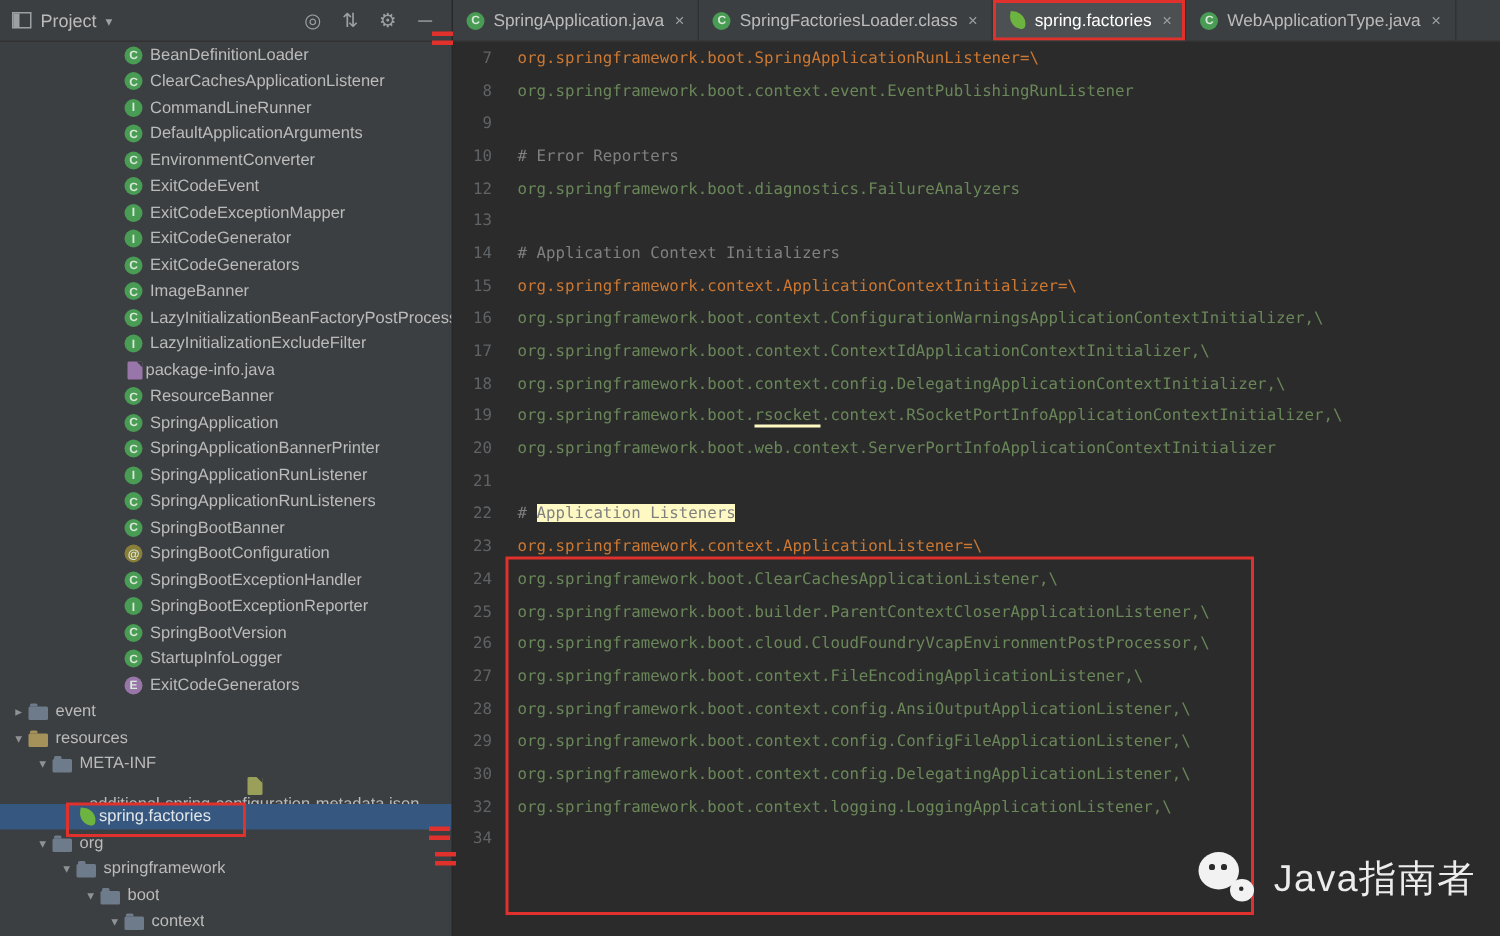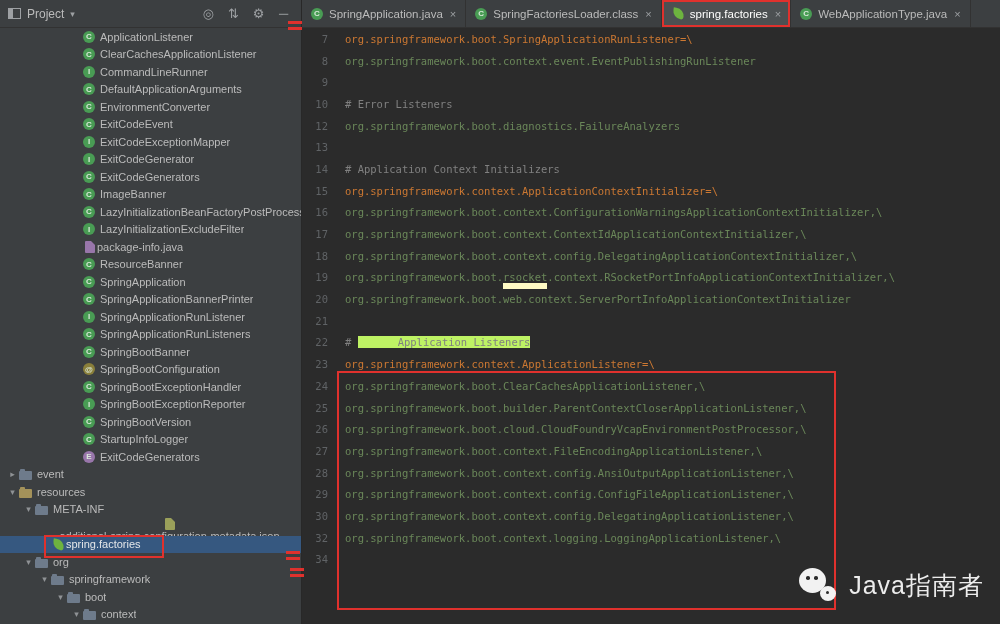--- a/index.html
+++ b/index.html
@@ -56,22 +56,22 @@
 
   
   .editor { position:absolute; left:302px; top:28px; right:0; bottom:0; background:#2b2b2b;
     font-family:"DejaVu Sans Mono", monospace; font-size:10.5px; overflow:hidden; }
   .eline { height:21.7px; display:flex; align-items:center; }
   .gutter { width:36px; flex:none; text-align:right; padding-right:10px; color:#606366; }
   .code { white-space:pre; padding-left:7px; }
   .code.key { color:#CC7832; }
   .code.value { color:#6A8759; }
   .code.comment { color:#808080; }
-  .sel { background:#bef264;padding-left:40px; }
-  .u { border-bottom:6px solid #fef9c3; }
+  .sel { background:#fef9c3; }
+  .u { border-bottom:2px solid #fef9c3; }
 
   
   .editor-red-box { position:absolute; left:337px; top:371px; width:499px; height:239px;
     border:2px solid #e0312d; pointer-events:none; }
   .red-mark { position:absolute; width:14px; height:9px;
     border-top:3px solid #e0312d; border-bottom:3px solid #e0312d; pointer-events:none; }
   .mark1 { left:288px; top:21px; }
   .mark2 { left:286px; top:551px; }
   .mark3 { left:290px; top:568px; }
 
@@ -100,21 +100,21 @@
       <span class="spacer"></span>
       <span class="hdr-icon">◎</span>
       <span class="hdr-icon">⇅</span>
       <span class="hdr-icon">⚙</span>
       <span class="hdr-icon">─</span>
     </div>
     <div class="tree" id="tree">
         <div class="row" style="padding-left: 70px;">
           <span class="arrow"></span>
           <span class="t-icon circle class">C</span>
-          <span class="label">ApplicationListener</span>
+          <span class="label">BeanDefinitionLoader</span>
         </div>
         <div class="row" style="padding-left: 70px;">
           <span class="arrow"></span>
           <span class="t-icon circle class">C</span>
           <span class="label">ClearCachesApplicationListener</span>
         </div>
         <div class="row" style="padding-left: 70px;">
           <span class="arrow"></span>
           <span class="t-icon circle interface">I</span>
           <span class="label">CommandLineRunner</span>
@@ -308,21 +308,21 @@
       <div class="eline">
         <span class="gutter">8</span>
         <span class="code value">org.springframework.boot.context.event.EventPublishingRunListener</span>
       </div>
       <div class="eline">
         <span class="gutter">9</span>
         <span class="code blank"></span>
       </div>
       <div class="eline">
         <span class="gutter">10</span>
-        <span class="code comment"># Error Listeners</span>
+        <span class="code comment"># Error Reporters</span>
       </div>
       <div class="eline">
         <span class="gutter">12</span>
         <span class="code value">org.springframework.boot.diagnostics.FailureAnalyzers</span>
       </div>
       <div class="eline">
         <span class="gutter">13</span>
         <span class="code blank"></span>
       </div>
       <div class="eline">

